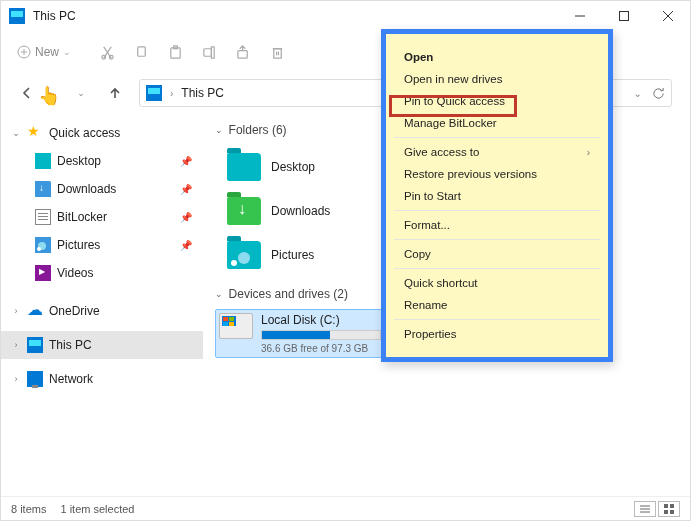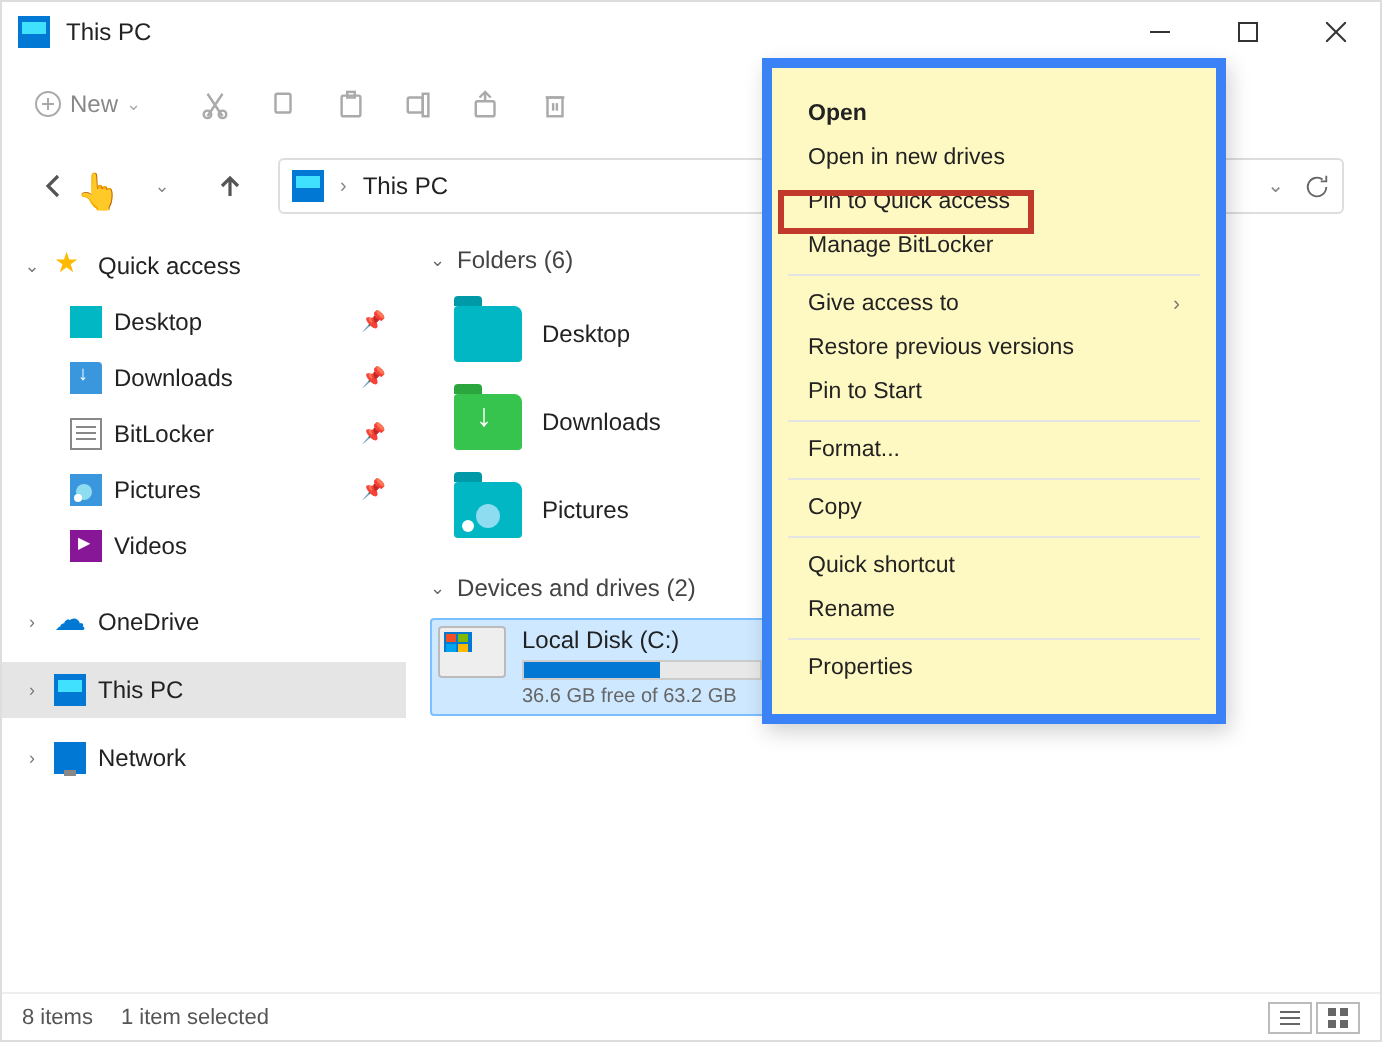--- a/index.html
+++ b/index.html
@@ -283,21 +283,21 @@
         <span>Devices and drives (2)</span>
       </div>
     <div class="drives-row">
       <div class="drive sel">
         <div class="drive-icon local"></div>
         <div class="drive-info">
           <div class="drive-name">Local Disk (C:)</div>
           <div class="drive-bar">
               <div class="drive-bar-fill"></div>
             </div>
-          <div class="drive-free">36.6 GB free of 63.2 GB</div>
+          <div class="drive-free">36.6 GB free of 97.3 GB</div>
         </div>
       </div>
       <div class="drive">
         <div class="drive-icon dvd"></div>
         <div class="drive-info">
           <div class="drive-name">DVD Drive (D:)</div>
         </div>
       </div>
     </div>
   </div>

